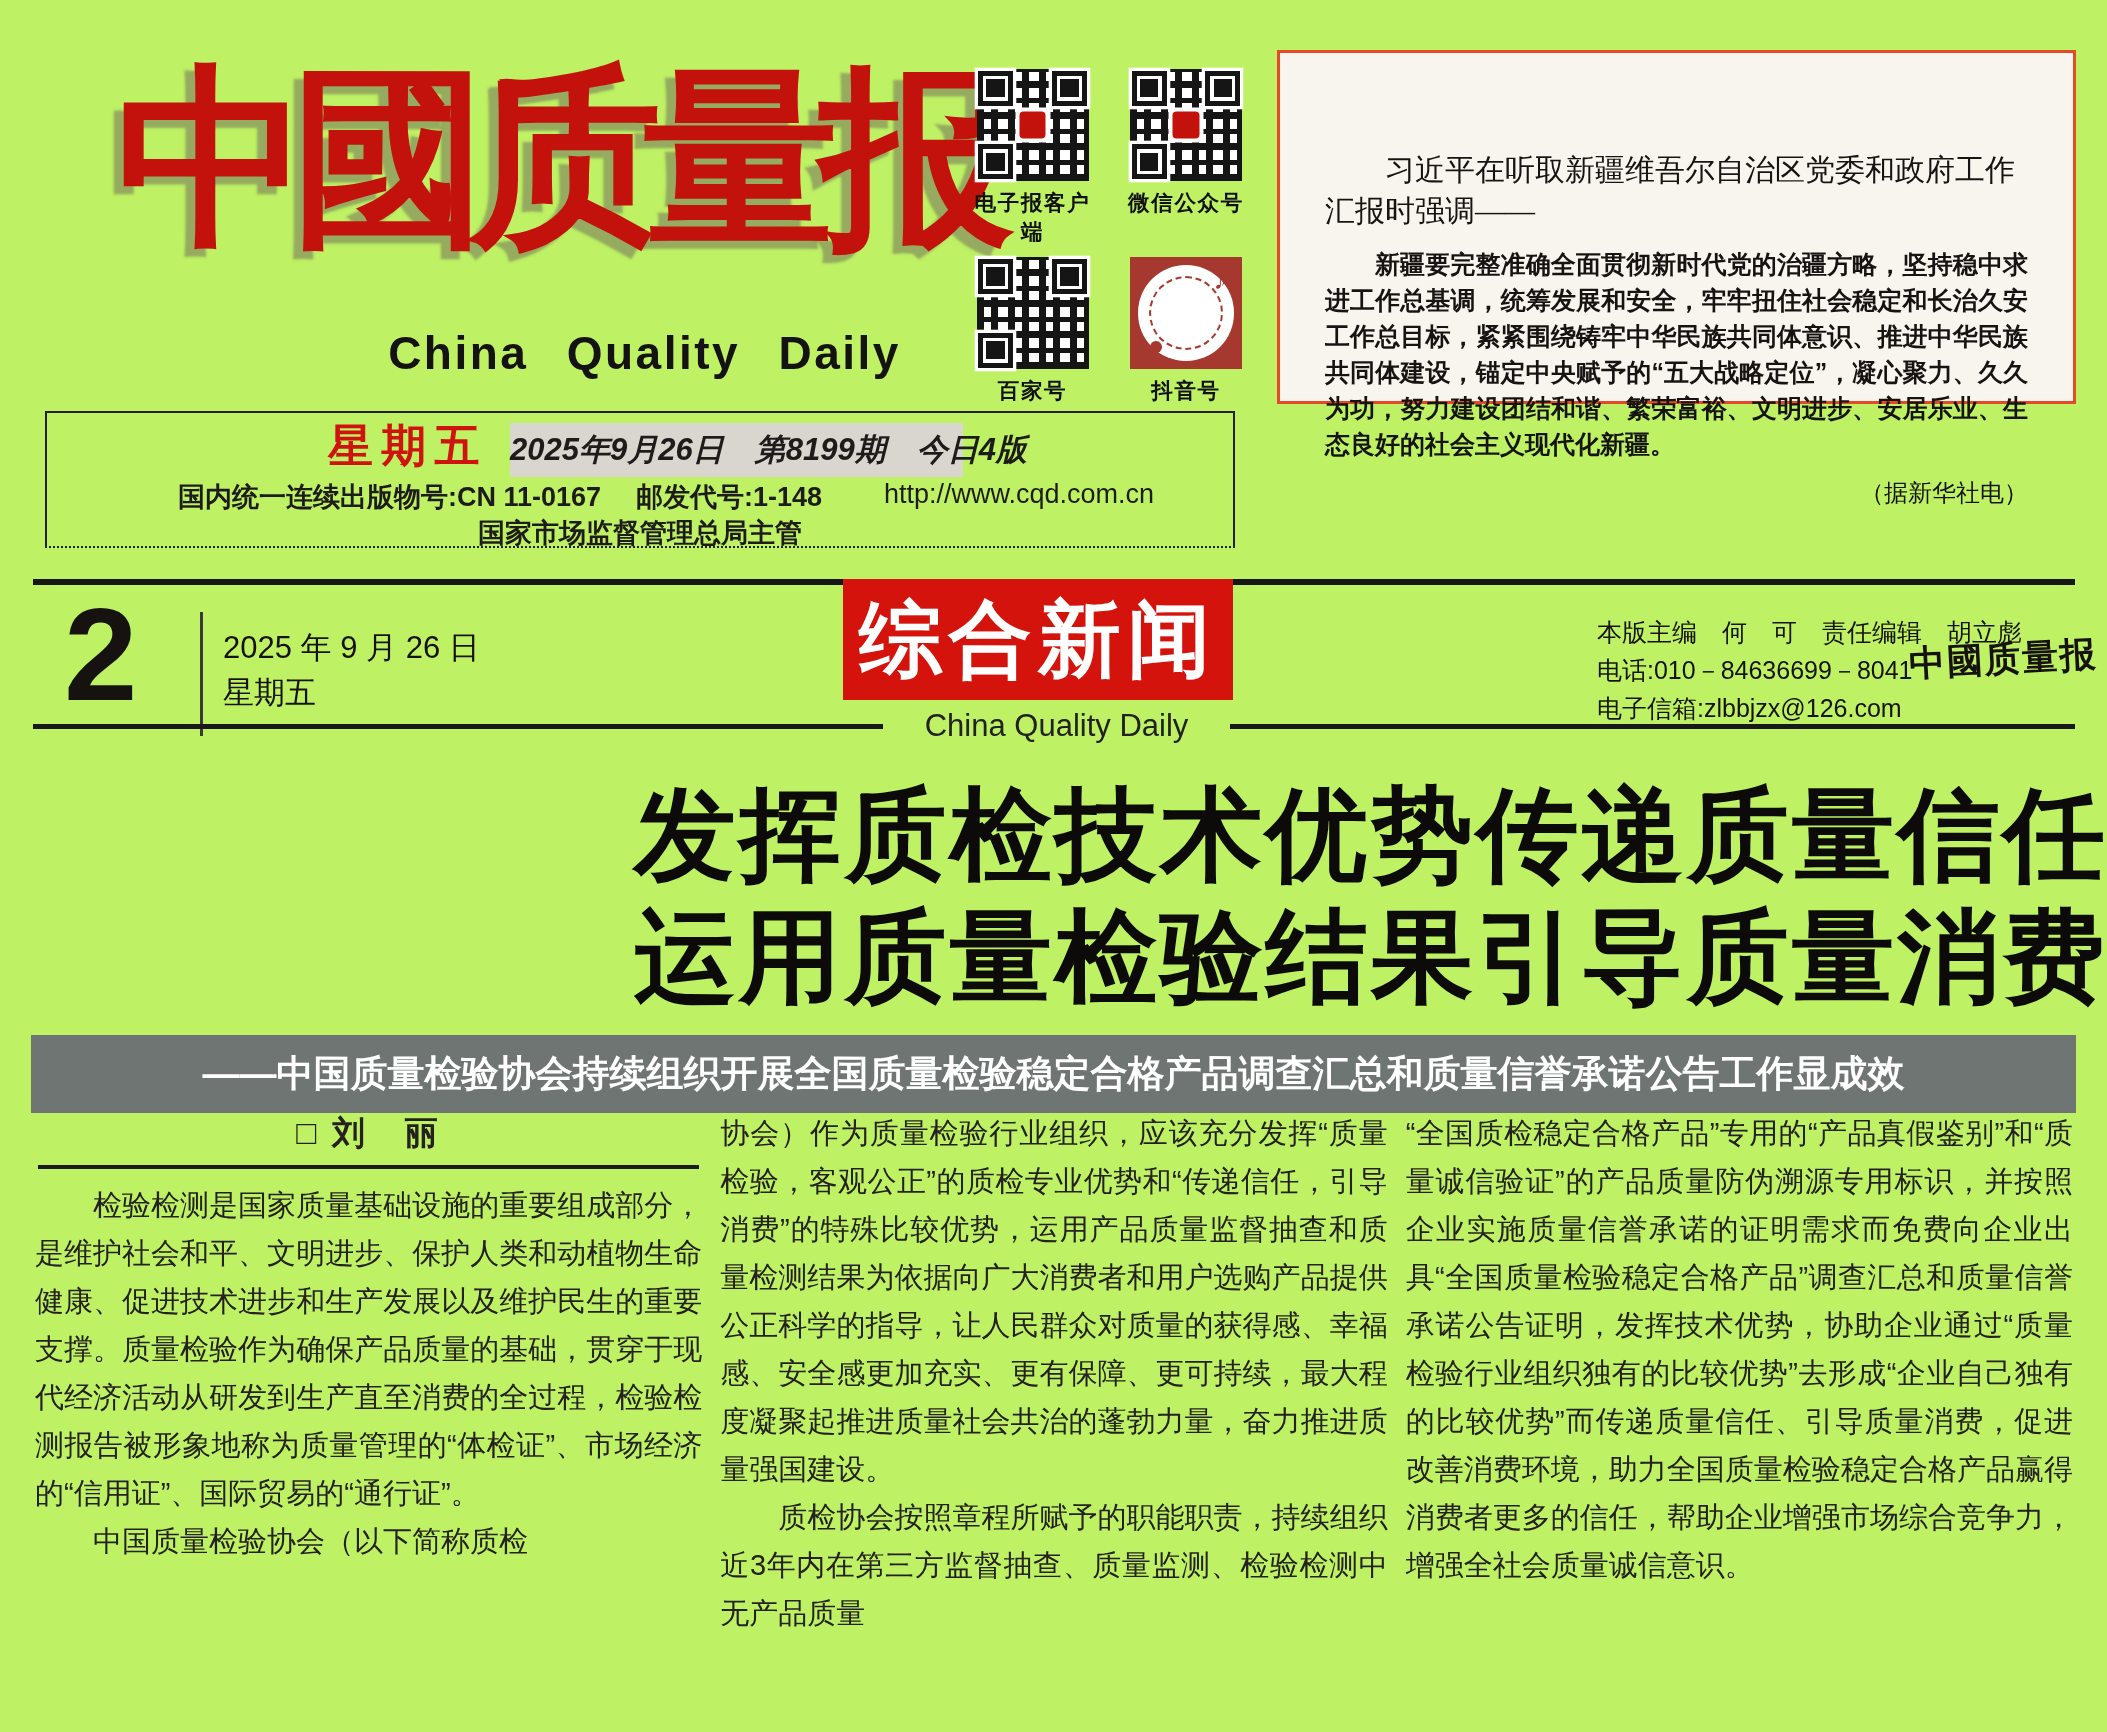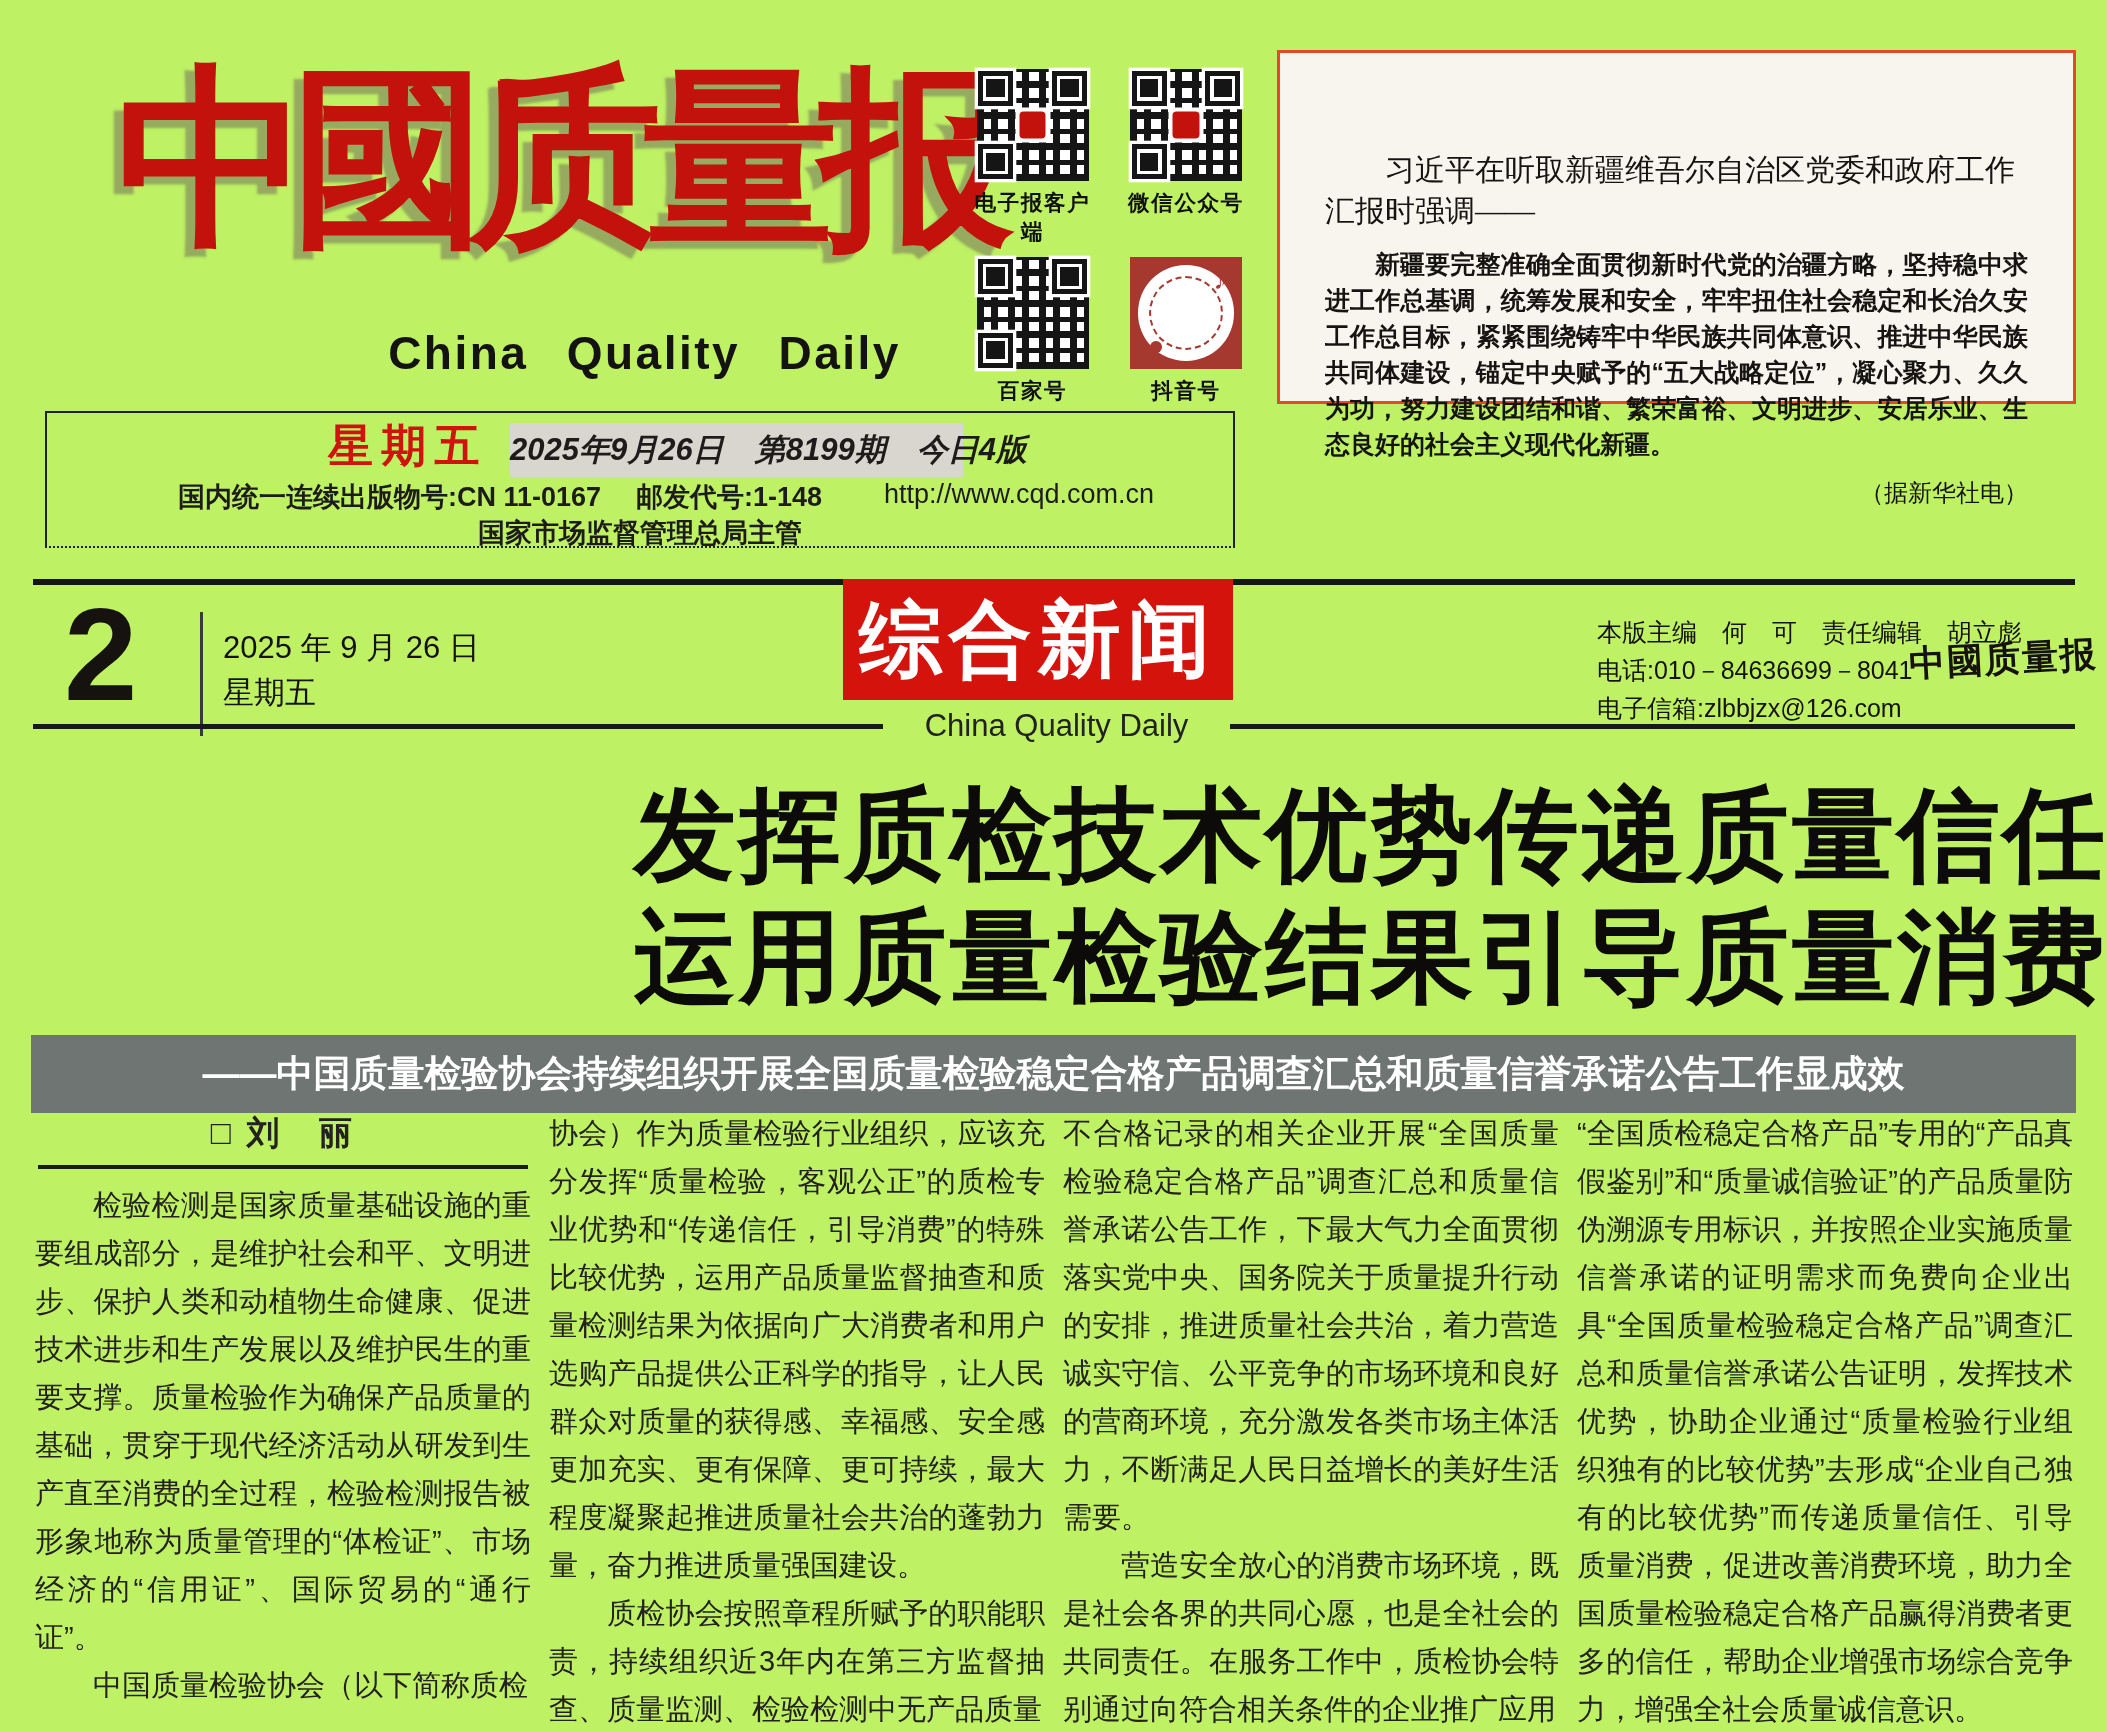--- a/index.html
+++ b/index.html
@@ -171,22 +171,18 @@
       <div class="author-line">□ 刘　丽</div>
       <div class="author-rule"></div>
       <p class="ind">检验检测是国家质量基础设施的重要组成部分，是维护社会和平、文明进步、保护人类和动植物生命健康、促进技术进步和生产发展以及维护民生的重要支撑。质量检验作为确保产品质量的基础，贯穿于现代经济活动从研发到生产直至消费的全过程，检验检测报告被形象地称为质量管理的“体检证”、市场经济的“信用证”、国际贸易的“通行证”。</p>
       <p class="ind">中国质量检验协会（以下简称质检</p>
     </div>
     <div class="col">
       <p>协会）作为质量检验行业组织，应该充分发挥“质量检验，客观公正”的质检专业优势和“传递信任，引导消费”的特殊比较优势，运用产品质量监督抽查和质量检测结果为依据向广大消费者和用户选购产品提供公正科学的指导，让人民群众对质量的获得感、幸福感、安全感更加充实、更有保障、更可持续，最大程度凝聚起推进质量社会共治的蓬勃力量，奋力推进质量强国建设。</p>
       <p class="ind">质检协会按照章程所赋予的职能职责，持续组织近3年内在第三方监督抽查、质量监测、检验检测中无产品质量</p>
     </div>
     <div class="col">
-      <p>不合格记录的相关企业开展“全国质量检验稳定合格产品”调查汇总和质量信誉承诺公告工作，下最大气力全面贯彻落实党中央、国务院关于质量提升行动的安排，推进质量社会共治，着力营造诚实守信、公平竞争的市场环境和良好的营商环境，充分激发各类市场主体活力，不断满足人民日益增长的美好生活需要。</p>
-      <p class="ind">营造安全放心的消费市场环境，既是社会各界的共同心愿，也是全社会的共同责任。在服务工作中，质检协会特别通过向符合相关条件的企业推广应用</p>
-    </div>
-    <div class="col">
       <p>“全国质检稳定合格产品”专用的“产品真假鉴别”和“质量诚信验证”的产品质量防伪溯源专用标识，并按照企业实施质量信誉承诺的证明需求而免费向企业出具“全国质量检验稳定合格产品”调查汇总和质量信誉承诺公告证明，发挥技术优势，协助企业通过“质量检验行业组织独有的比较优势”去形成“企业自己独有的比较优势”而传递质量信任、引导质量消费，促进改善消费环境，助力全国质量检验稳定合格产品赢得消费者更多的信任，帮助企业增强市场综合竞争力，增强全社会质量诚信意识。</p>
     </div>
   </div>
 
 </div>
 
 
 </body></html>

